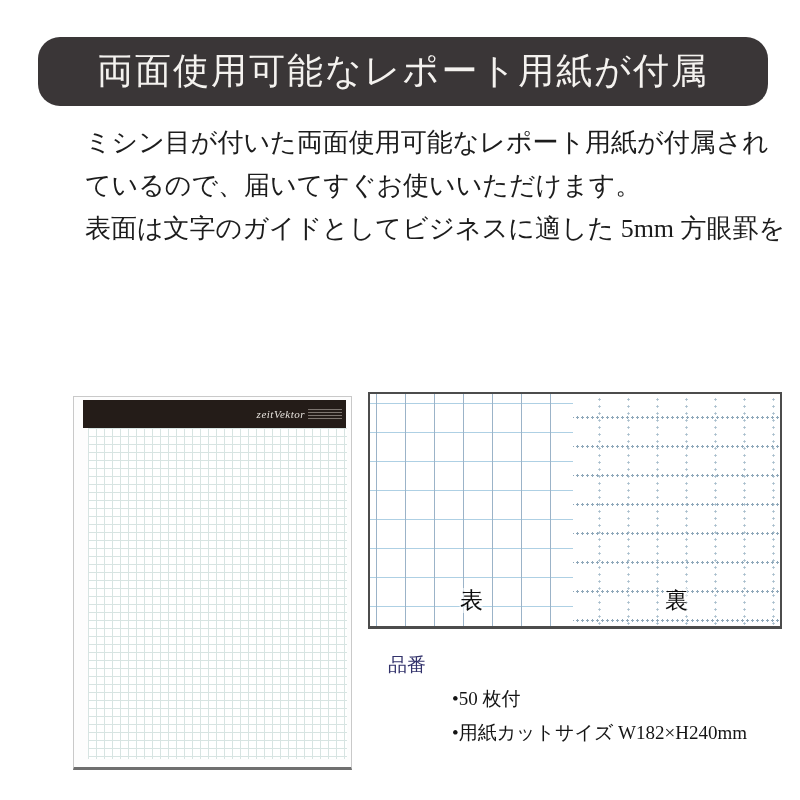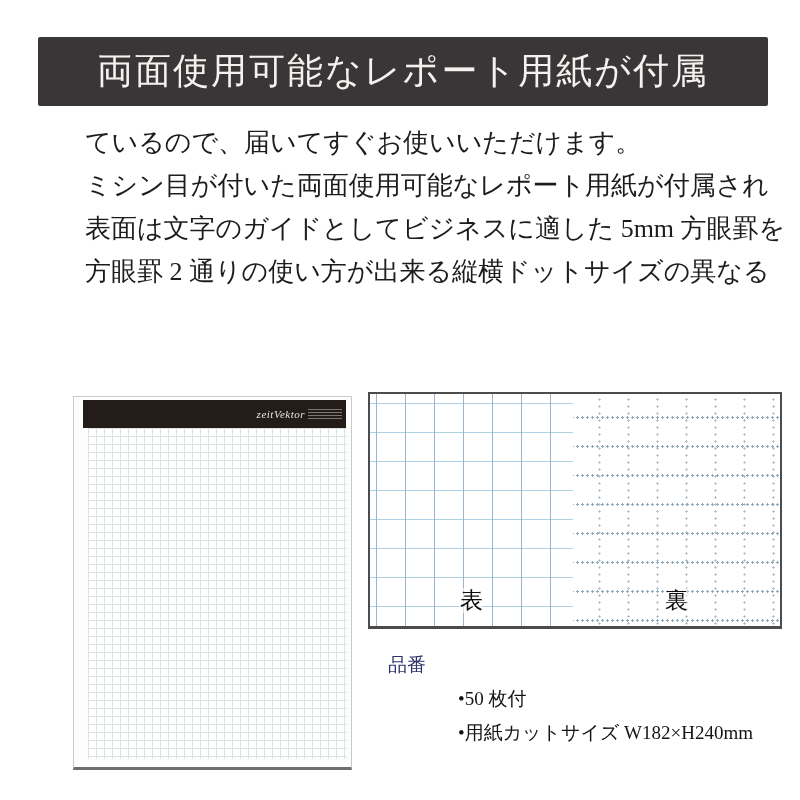--- a/index.html
+++ b/index.html
@@ -13,21 +13,21 @@
     background: #ffffff;
     overflow: hidden;
   }
 
   
   .header-bar {
     position: absolute;
     left: 38px; top: 37px;
     width: 730px; height: 69px;
     background: var(--header_bg, #3a3637);
-    border-radius: 2px;
+    border-radius: 22px;
     display: flex;
     align-items: center;
     justify-content: center;
   }
   .header-bar .title {
     color: var(--header_text, #f4f2ef);
     font-size: 36px;
     letter-spacing: 2px;
     white-space: nowrap;
   }
@@ -126,21 +126,21 @@
   
   .specs {
     position: absolute;
     left: 388px; top: 648px;
     width: 400px;
     font-size: 19px;
   }
   .spec-row {
     display: grid;
     grid-template-columns: 54px 1fr;
-    column-gap: 16px;
+    column-gap: 10px;
     line-height: 34px;
   }
   .spec-label {
     color: var(--label_navy, #32326b);
     white-space: nowrap;
   }
   .spec-value {
     color: #141414;
     white-space: nowrap;
   }
@@ -148,24 +148,23 @@
 </head>
 <body>
 
 <div class="page">
 
   <div class="header-bar">
     <span class="title">両面使用可能なレポート用紙が付属</span>
   </div>
 
   <div class="description">
+    <div class="line">ミシン目が付いた両面使用可能なレポート用紙が付属され</div>
     <div class="line">ているので、届いてすぐお使いいただけます。</div>
-    <div class="line">ミシン目が付いた両面使用可能なレポート用紙が付属され</div>
     <div class="line">表面は文字のガイドとしてビジネスに適した 5mm 方眼罫を</div>
-    <div class="line">方眼罫 2 通りの使い方が出来る縦横ドットサイズの異なる</div>
   </div>
 
   <div class="notepad">
     <div class="notepad-band">
       <span class="logo">zeitVektor</span>
       <span class="micro-text"></span>
     </div>
     <div class="notepad-grid"></div>
   </div>
 

